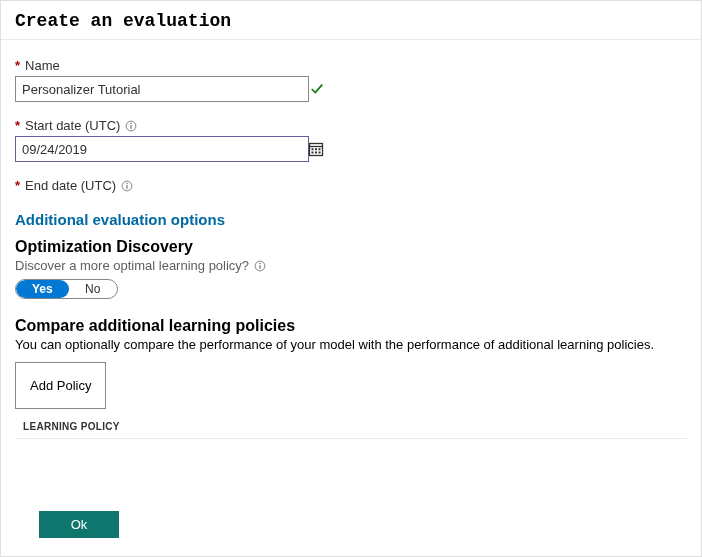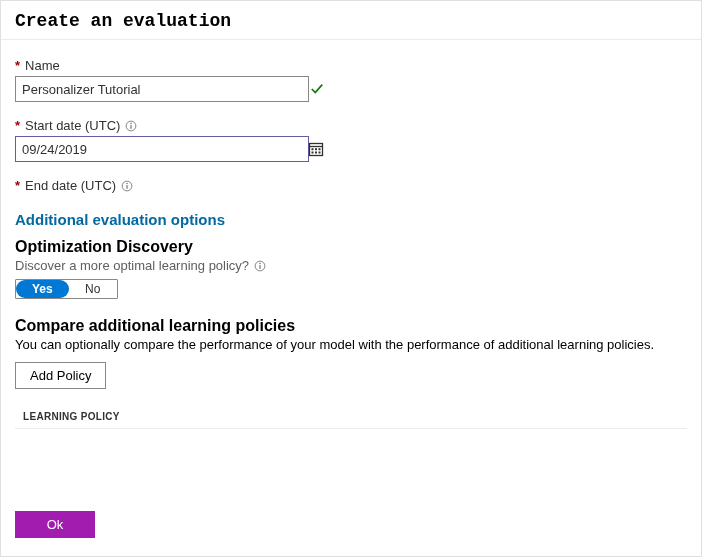--- a/index.html
+++ b/index.html
@@ -105,21 +105,21 @@
   .opt-desc-black {
     font-size: 13px;
     color: #000000;
     margin-bottom: 10px;
   }
   .toggle {
     display: inline-flex;
     align-items: stretch;
     height: 20px;
     border: 1px solid #8a8886;
-    border-radius: 1px;
+    border-radius: 10px;
     overflow: hidden;
     font-size: 12px;
     user-select: none;
     background: #fff;
   }
   .toggle-opt {
     display: flex;
     align-items: center;
     justify-content: center;
     padding: 0 16px;
@@ -130,49 +130,50 @@
   .toggle-opt.active {
     background: #0078d4;
     color: #fff;
     border-radius: 10px;
     font-weight: 600;
   }
   .add-btn {
     display: inline-block;
     border: 1px solid #8a8886;
     background: #fff;
-    padding: 5px 14px;
+    padding: 15px 14px;
     font-size: 13px;
     font-family: inherit;
     cursor: pointer;
-    margin-bottom: 22px;
+    margin-bottom: 12px;
   }
   .lp-header {
     font-size: 10px;
     font-weight: 700;
     letter-spacing: 0.3px;
     color: #323130;
     padding: 0 0 6px 8px;
     border-bottom: 1px solid #edebe9;
     text-transform: uppercase;
   }
   .footer {
     position: absolute;
     left: 14px;
     bottom: 18px;
   }
   .ok-btn {
-    background: #a21caf;
+    background: #0f766e;
     color: #fff;
     border: none;
     font-size: 13px;
     font-family: inherit;
     padding: 6px 30px;
     cursor: pointer;
     min-width: 80px;
+    margin-left: 24px;
   }
   .section-block { margin-bottom: 18px; }
 </style>
 </head>
 <body>
 
 <div class="panel">
 
   <div class="header">
     <h1>Create an evaluation</h1>

